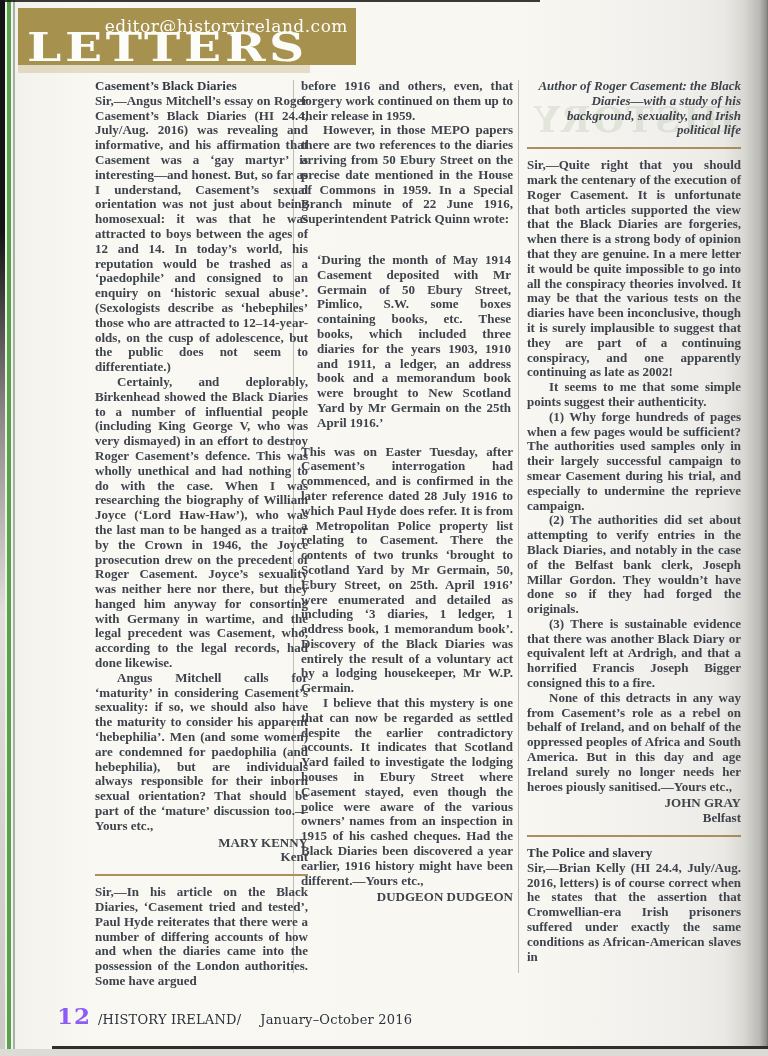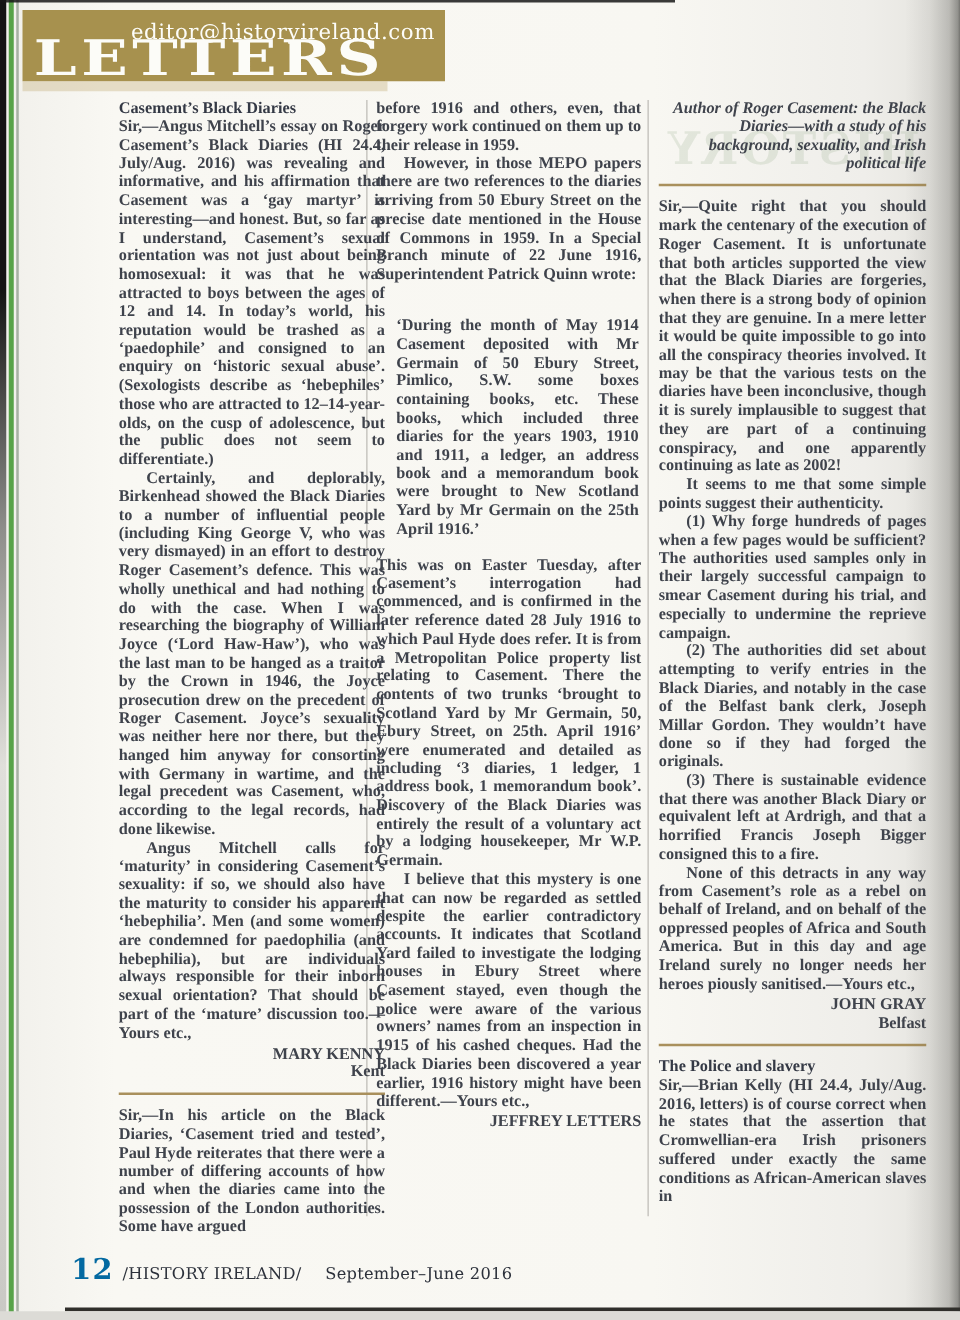--- a/index.html
+++ b/index.html
@@ -41,21 +41,21 @@
   p{margin:0;font-weight:bold;}
   p.indent{text-indent:22px;}
   .quote{margin:26px 0 14px 16px;padding-right:2px;}
   .sig{text-align:right;margin-top:2px;}
   .loc{text-align:right;}
   hr.rule{border:none;border-top:2px solid #a9905c;margin:9px 0;}
   .byline{font-style:italic;text-align:right;margin:0;}
   
   .footer{position:absolute;left:57px;top:1002px;display:flex;align-items:baseline;gap:7px;
     color:#2c313b;font-family:"DejaVu Serif",serif;white-space:nowrap;}
-  .footer .num{font-size:23px;font-weight:bold;letter-spacing:1px;color:#0369a1;}
+  .footer .num{font-size:23px;font-weight:bold;letter-spacing:1px;color:#8b5cf6;}
   .footer .rest{font-size:13px;letter-spacing:.2px;display:flex;gap:19px;}
 </style>
 </head>
 <body>
 
 <div class="edge-left-black"></div>
 <div class="stripe-green"></div>
 <div class="stripe-gray"></div>
 <div class="edge-top"></div>
 
@@ -79,21 +79,21 @@
   <hr class="rule">
   <p>Sir,—In his article on the Black Diaries, ‘Casement tried and tested’, Paul Hyde reiterates that there were a number of differing accounts of how and when the diaries came into the possession of the London authorities. Some have argued</p>
 </div>
 
 <div class="col" id="col2">
   <p>before 1916 and others, even, that forgery work continued on them up to their release in 1959.</p>
   <p class="indent">However, in those MEPO papers there are two references to the diaries arriving from 50 Ebury Street on the precise date mentioned in the House of Commons in 1959. In a Special Branch minute of 22 June 1916, Superintendent Patrick Quinn wrote:</p>
   <p class="quote">‘During the month of May 1914 Casement deposited with Mr Germain of 50 Ebury Street, Pimlico, S.W. some boxes containing books, etc. These books, which included three diaries for the years 1903, 1910 and 1911, a ledger, an address book and a memorandum book were brought to New Scotland Yard by Mr Germain on the 25th April 1916.’</p>
   <p>This was on Easter Tuesday, after Casement’s interrogation had commenced, and is confirmed in the later reference dated 28 July 1916 to which Paul Hyde does refer. It is from a Metropolitan Police property list relating to Casement. There the contents of two trunks ‘brought to Scotland Yard by Mr Germain, 50, Ebury Street, on 25th. April 1916’ were enumerated and detailed as including ‘3 diaries, 1 ledger, 1 address book, 1 memorandum book’. Discovery of the Black Diaries was entirely the result of a voluntary act by a lodging housekeeper, Mr W.P. Germain.</p>
   <p class="indent">I believe that this mystery is one that can now be regarded as settled despite the earlier contradictory accounts. It indicates that Scotland Yard failed to investigate the lodging houses in Ebury Street where Casement stayed, even though the police were aware of the various owners’ names from an inspection in 1915 of his cashed cheques. Had the Black Diaries been discovered a year earlier, 1916 history might have been different.—Yours etc.,</p>
-  <p class="sig">JEFFREY LETTERS</p>
+  <p class="sig">DUDGEON DUDGEON</p>
 </div>
 
 <div class="col" id="col3">
   <p class="byline">Author of Roger Casement: the Black Diaries—with a study of his background, sexuality, and Irish political life</p>
   <hr class="rule">
   <p>Sir,—Quite right that you should mark the centenary of the execution of Roger Casement. It is unfortunate that both articles supported the view that the Black Diaries are forgeries, when there is a strong body of opinion that they are genuine. In a mere letter it would be quite impossible to go into all the conspiracy theories involved. It may be that the various tests on the diaries have been inconclusive, though it is surely implausible to suggest that they are part of a continuing conspiracy, and one apparently continuing as late as 2002!</p>
   <p class="indent">It seems to me that some simple points suggest their authenticity.</p>
   <p class="indent">(1) Why forge hundreds of pages when a few pages would be sufficient? The authorities used samples only in their largely successful campaign to smear Casement during his trial, and especially to undermine the reprieve campaign.</p>
   <p class="indent">(2) The authorities did set about attempting to verify entries in the Black Diaries, and notably in the case of the Belfast bank clerk, Joseph Millar Gordon. They wouldn’t have done so if they had forged the originals.</p>
   <p class="indent">(3) There is sustainable evidence that there was another Black Diary or equivalent left at Ardrigh, and that a horrified Francis Joseph Bigger consigned this to a fire.</p>
@@ -102,19 +102,19 @@
   <p class="loc">Belfast</p>
   <hr class="rule">
   <p class="letter-heading">The Police and slavery</p>
   <p>Sir,—Brian Kelly (HI 24.4, July/Aug. 2016, letters) is of course correct when he states that the assertion that Cromwellian-era Irish prisoners suffered under exactly the same conditions as African-American slaves in</p>
 </div>
 
 <div class="footer">
   <span class="num">12</span>
   <span class="rest">
     <span>/HISTORY IRELAND/</span>
-    <span>September–June 2016</span>
+    <span>January–October 2016</span>
   </span>
 </div>
 
 <div class="edge-right"></div>
 <div class="edge-bottom-line"></div>
 <div class="edge-bottom-band"></div>
 
 </body></html>

